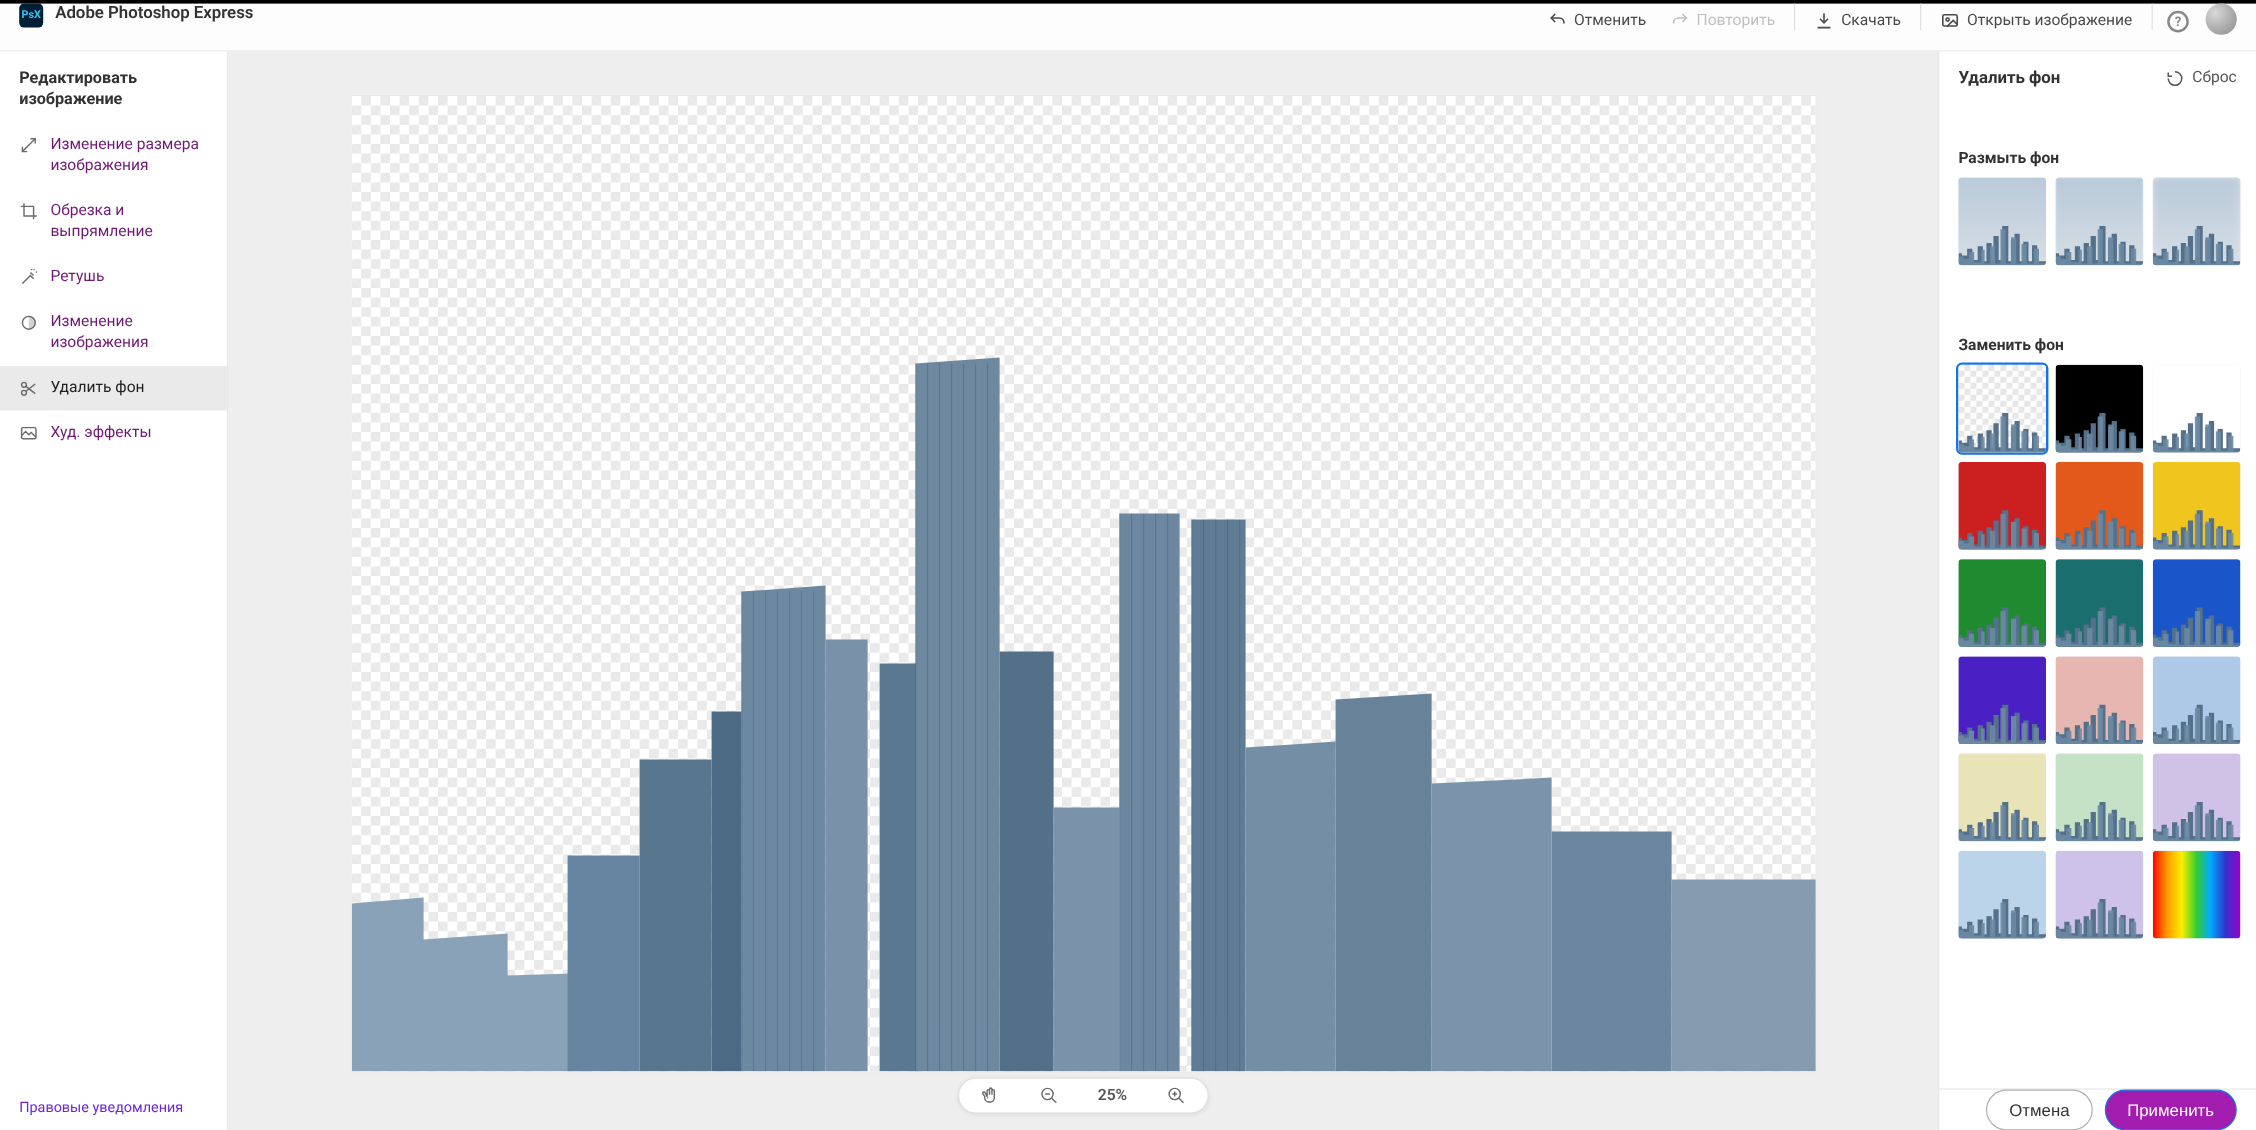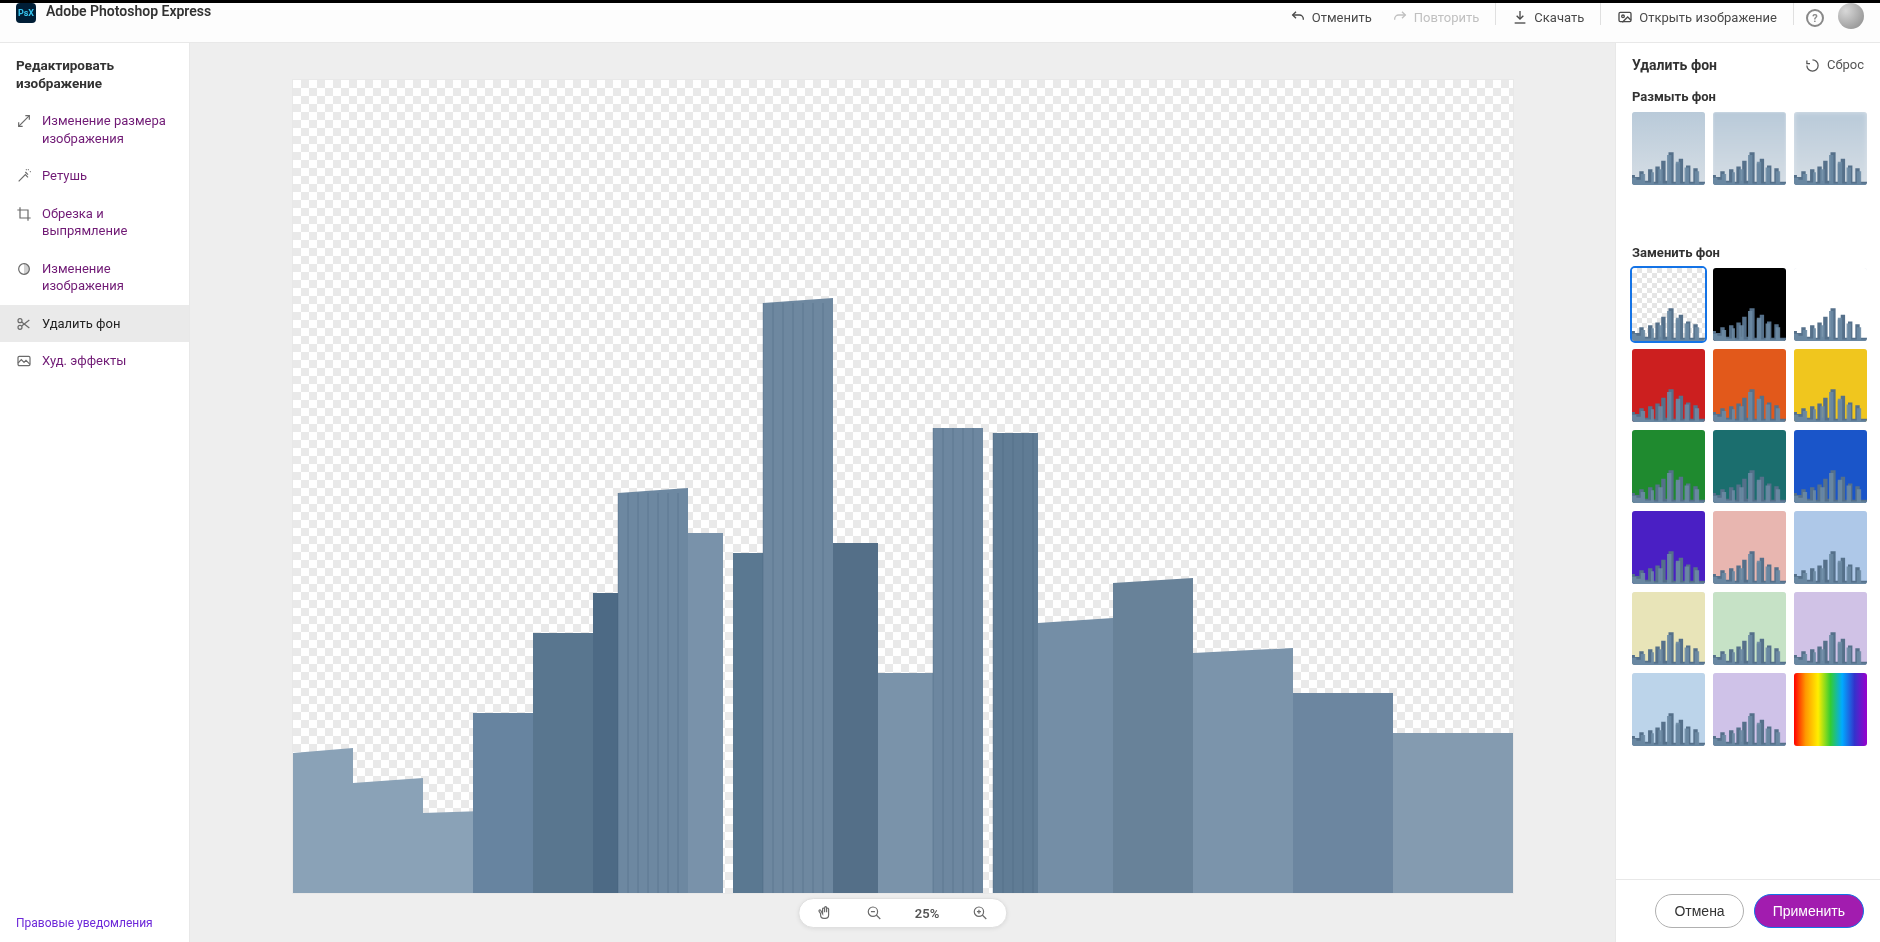--- a/index.html
+++ b/index.html
@@ -149,21 +149,21 @@
   }
   .rp-header {
     display:flex;
     align-items:center;
     justify-content:space-between;
     padding:14px 16px 8px;
   }
   .rp-header .title { font-weight:700; font-size:14px; }
   .rp-reset { display:flex; align-items:flex-start; gap:6px; color:#555; font-size:13px; cursor:pointer; }
   .rp-section-label { font-weight:700; font-size:13px; padding:8px 16px 8px; }
-  .rp-scroll { flex:1; overflow-y:auto; padding:0 12px 8px; }
+  .rp-scroll { flex:1; overflow-y:auto; padding:0 12px 8px;margin-top:36px; }
   .thumb-grid {
     display:grid;
     grid-template-columns:repeat(3, 73px);
     gap:8px;
     padding:0 4px 12px;
   }
   .thumb {
     width:73px; height:73px;
     border-radius:3px;
     position:relative;
@@ -183,21 +183,21 @@
     background-color:#fff;
   }
   .rainbow {
     background:linear-gradient(90deg,
       #ff0000 0%, #ff9900 16%, #ffee00 33%, #33cc33 50%,
       #00aaff 66%, #3333cc 83%, #9900cc 100%);
   }
 
   .rp-actions {
     border-top:1px solid #e8e8e8;
-    padding:14px 16px;
+    padding:0 16px;
     display:flex;
     gap:10px;
     justify-content:flex-end;
   }
   .btn {
     padding:8px 18px;
     border-radius:18px;
     font-size:14px;
     cursor:pointer;
     border:1px solid #b0b0b0;
@@ -327,36 +327,36 @@
             <path d="M4 14v6h6"></path>
             <path d="M20 10V4h-6"></path>
           </svg>
       </span>
       <span>Изменение размера изображения</span>
     </div>
 
     <div class="sidebar-item">
       <span class="icon">
         <svg viewBox="0 0 24 24" width="16" height="16" fill="none" stroke="currentColor" stroke-width="1.8">
+            <path d="M6 2v16h16"></path>
+            <path d="M2 6h16v16"></path>
+          </svg>
+      </span>
+      <span>Обрезка и выпрямление</span>
+    </div>
+
+    <div class="sidebar-item">
+      <span class="icon">
+        <svg viewBox="0 0 24 24" width="16" height="16" fill="none" stroke="currentColor" stroke-width="1.8">
             <path d="M4 20l10-10 4 4"></path>
             <path d="M14 6l4 4"></path>
             <path d="M18 2l1 1M21 5l1 1M15 3l1-1"></path>
           </svg>
       </span>
       <span>Ретушь</span>
-    </div>
-
-    <div class="sidebar-item">
-      <span class="icon">
-        <svg viewBox="0 0 24 24" width="16" height="16" fill="none" stroke="currentColor" stroke-width="1.8">
-            <path d="M6 2v16h16"></path>
-            <path d="M2 6h16v16"></path>
-          </svg>
-      </span>
-      <span>Обрезка и выпрямление</span>
     </div>
 
     <div class="sidebar-item">
       <span class="icon">
         <svg viewBox="0 0 24 24" width="16" height="16" fill="none" stroke="currentColor" stroke-width="1.8">
             <circle cx="12" cy="12" r="8"></circle>
             <path d="M12 4a8 8 0 010 16" fill="currentColor" opacity="0.3"></path>
           </svg>
       </span>
       <span>Изменение изображения</span>

